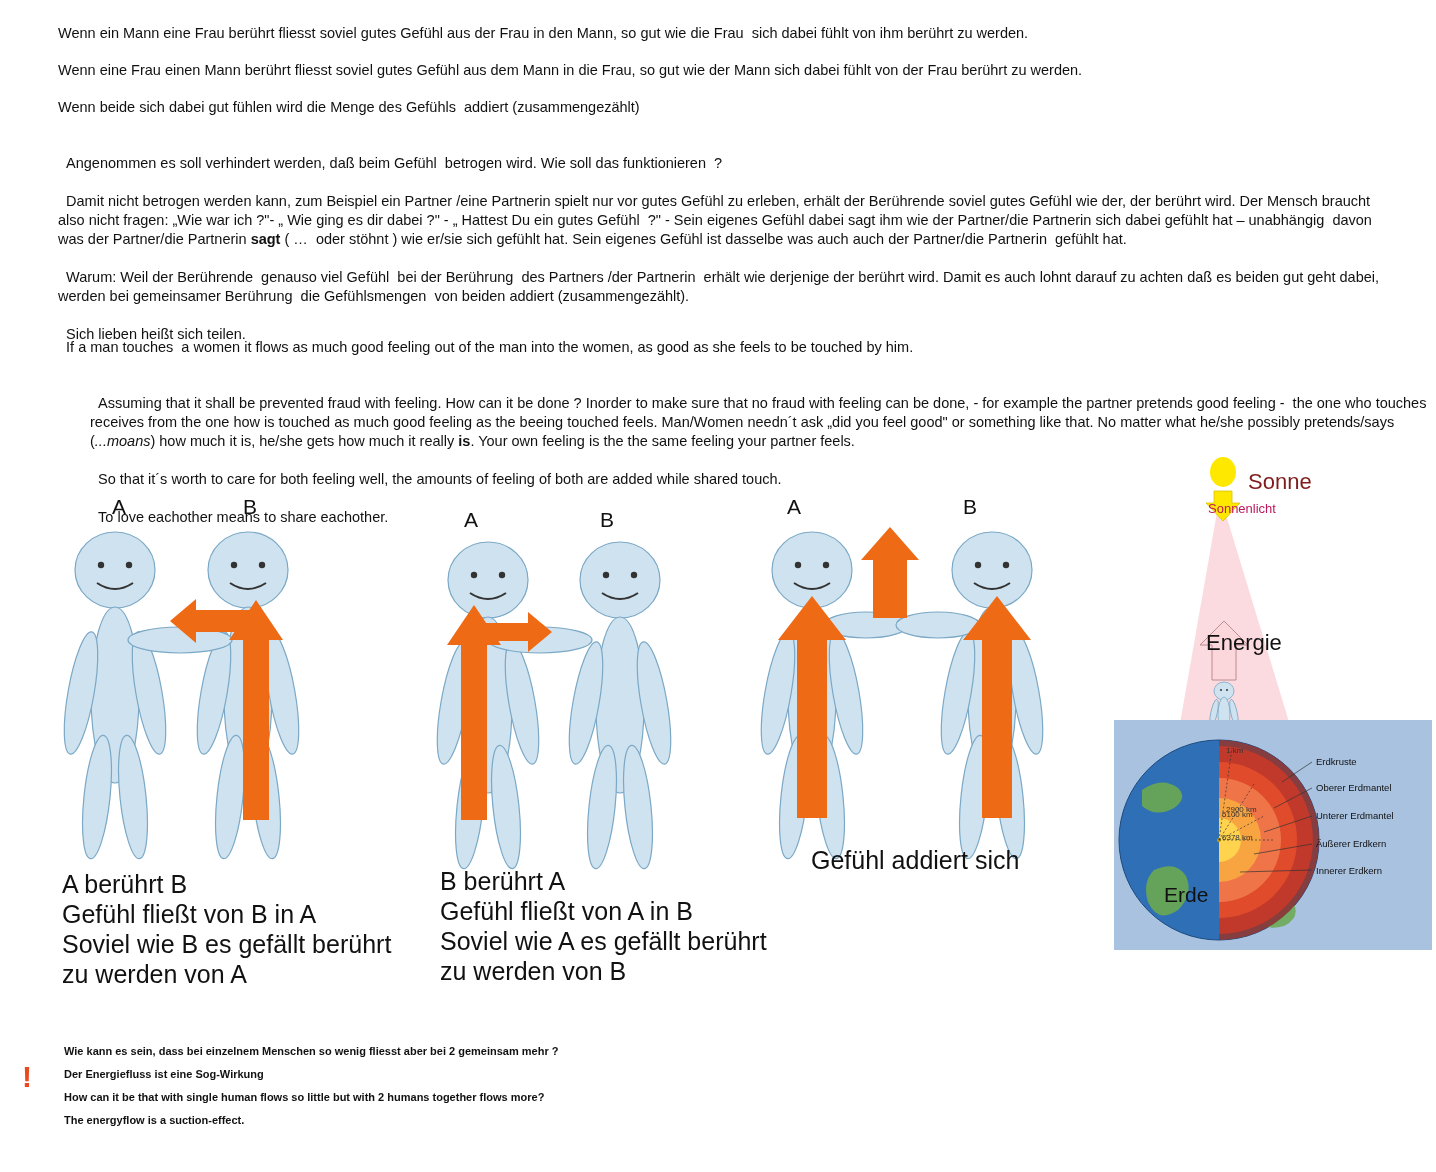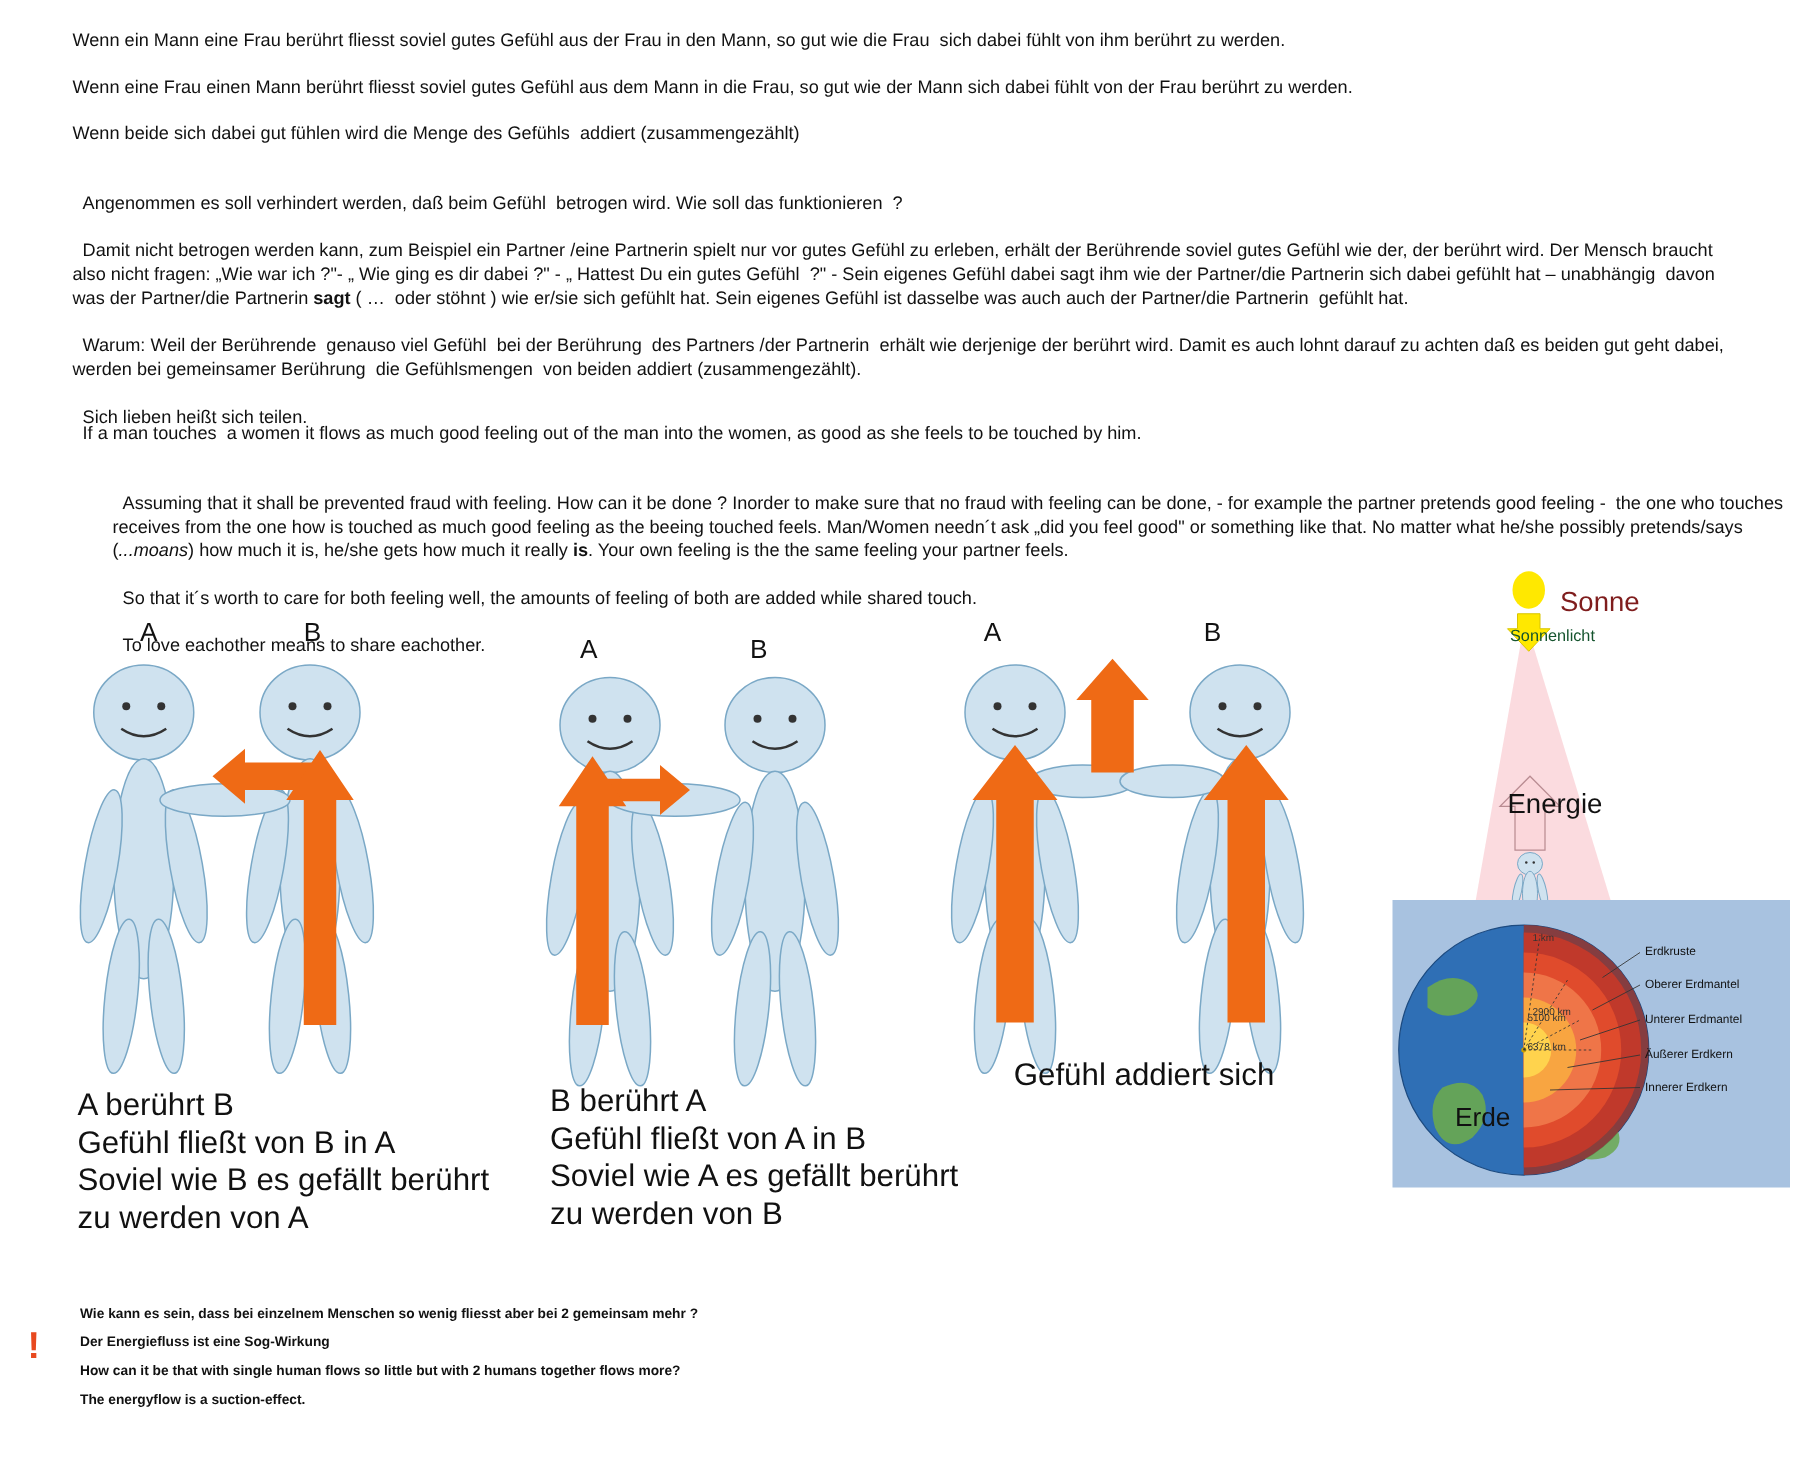--- a/index.html
+++ b/index.html
@@ -82,21 +82,21 @@
     top: 14px;
     font-size: 22px;
     color: #7f1d1d;
     margin-left: 36px;
   }
   .sunlight-label {
     position: absolute;
     left: 100px;
     top: 46px;
     font-size: 13px;
-    color: #14532d;
+    color: #be185d;
   }
   .energie-label {
     position: absolute;
     left: 98px;
     top: 175px;
     font-size: 22px;
     color: #111;
   }
   .erde-label {
     position: absolute;

